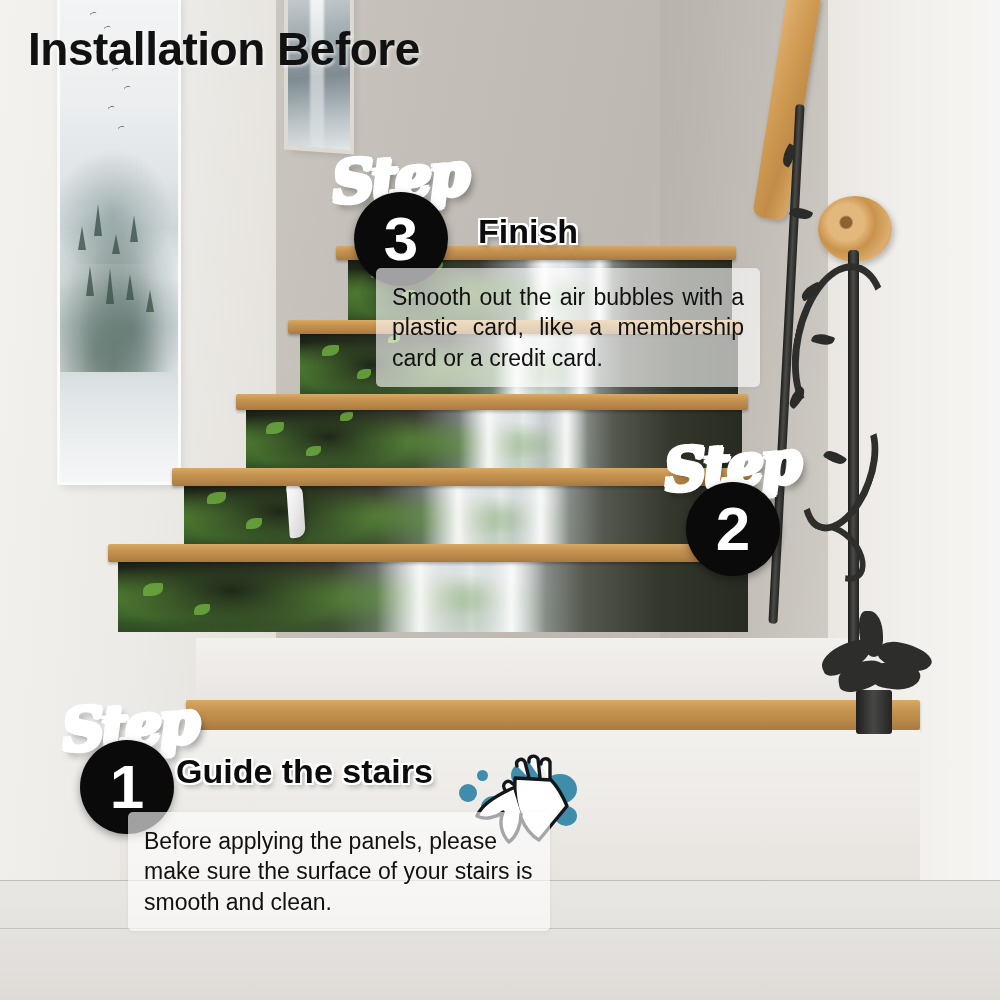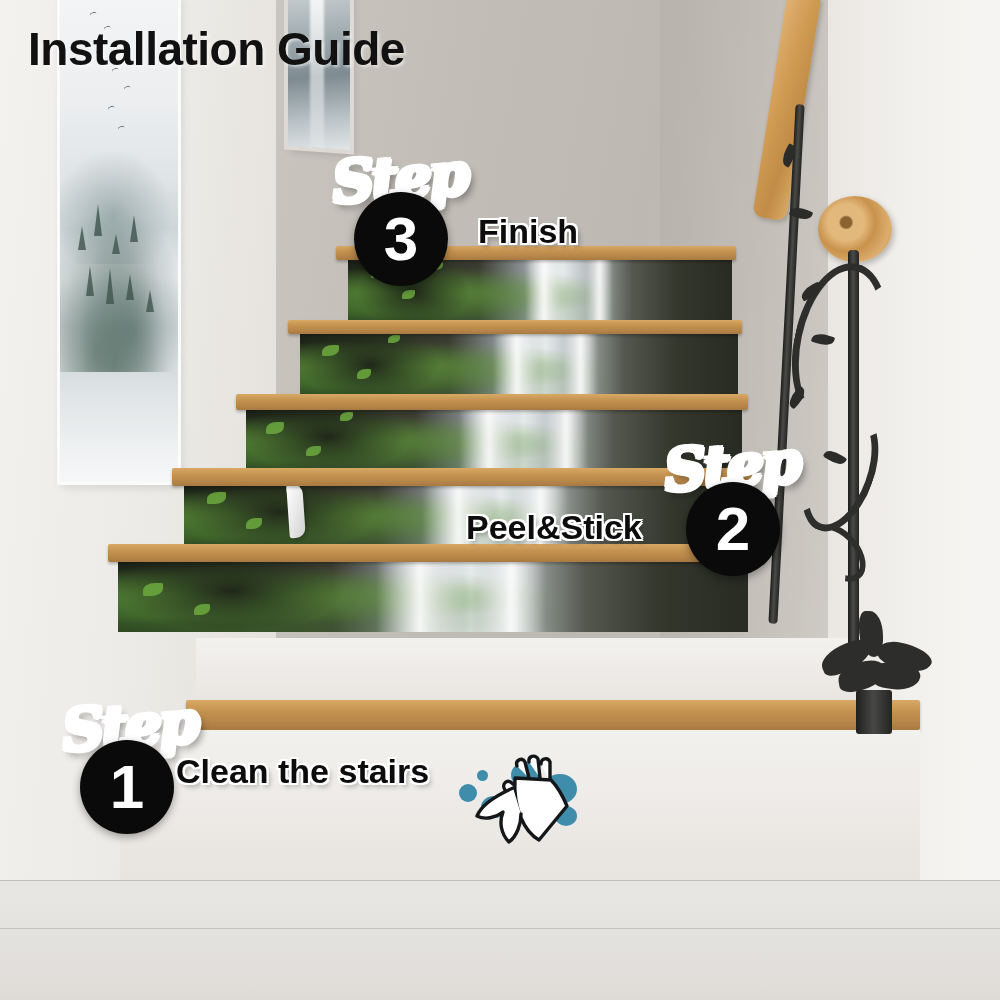--- a/index.html
+++ b/index.html
@@ -342,60 +342,65 @@
       <div class="petal" style="left:18px;top:40px;transform:rotate(-10deg);width:48px;height:28px;"></div>
       <div class="petal" style="left:52px;top:40px;transform:rotate(12deg);width:48px;height:28px;"></div>
     </div>
     <div class="newel-cap"></div>
 
     <div class="floor"></div>
     <div class="floor-line b"></div>
     <div class="floor-line a"></div>
   </div>
 
-  <div class="page-title">Installation Guide</div>
+  <div class="page-title">Installation Before</div>
 
 
   <div class="step-badge" style="left:332px;top:144px;">
     <div class="step-word">Step</div>
     <div class="step-circle" style="left:22px;top:48px;">
       <span class="step-num">3</span>
     </div>
   </div>
   <div class="step-heading" style="left:456px;top:212px;padding-left:22px;">Finish</div>
+  <div class="text-panel justify" style="left:376px;top:268px;width:352px;">
+    <span>Smooth out the air bubbles with a plastic card, like a membership card or a credit card.</span>
+  </div>
 
   <div class="step-badge" style="left:664px;top:432px;">
     <div class="step-word">Step</div>
     <div class="step-circle" style="left:22px;top:50px;">
       <span class="step-num">2</span>
     </div>
   </div>
-  <div class="step-heading" style="left:466px;top:508px;">Peel&amp;Stick</div>
 
   <div class="step-badge" style="left:62px;top:692px;">
     <div class="step-word">Step</div>
     <div class="step-circle" style="left:18px;top:48px;">
       <span class="step-num">1</span>
     </div>
   </div>
-  <div class="step-heading" style="left:176px;top:752px;">Clean the stairs</div>
+  <div class="step-heading" style="left:176px;top:752px;">Guide the stairs</div>
 
   <div class="clean-icon">
     <div class="bubble" style="left:4px;top:36px;width:18px;height:18px;"></div>
     <div class="bubble" style="left:22px;top:22px;width:11px;height:11px;"></div>
     <div class="bubble" style="left:26px;top:48px;width:26px;height:22px;"></div>
     <div class="bubble" style="left:56px;top:14px;width:30px;height:26px;"></div>
     <div class="bubble" style="left:88px;top:26px;width:34px;height:30px;"></div>
     <div class="bubble" style="left:100px;top:58px;width:22px;height:20px;"></div>
     <svg width="130" height="112" viewBox="0 0 130 112" style="position:absolute;left:0;top:0;">
       <g fill="#ffffff" stroke="#14171a" stroke-width="3.4" stroke-linejoin="round" stroke-linecap="round">
         <path d="M62 18 C60 12 67 9 70 14 L74 30"></path>
         <path d="M74 14 C73 8 80 6 83 11 L85 30"></path>
         <path d="M86 16 C86 10 93 9 95 14 L95 34"></path>
         <path d="M58 36 C52 30 46 36 50 42 L62 56"></path>
         <path d="M60 30 C58 62 70 84 84 92 L112 58 C106 44 100 36 96 32 Z"></path>
         <path d="M58 40 C40 48 26 58 22 68 C30 72 40 70 48 64 C44 74 46 86 54 94 C62 88 66 76 66 66"></path>
       </g>
     </svg>
   </div>
 
+  <div class="text-panel" style="left:128px;top:812px;width:390px;">
+    <span>Before applying the panels, please make sure the surface of your stairs is smooth and clean.</span>
+  </div>
 
 </div>
 
 </body></html>

